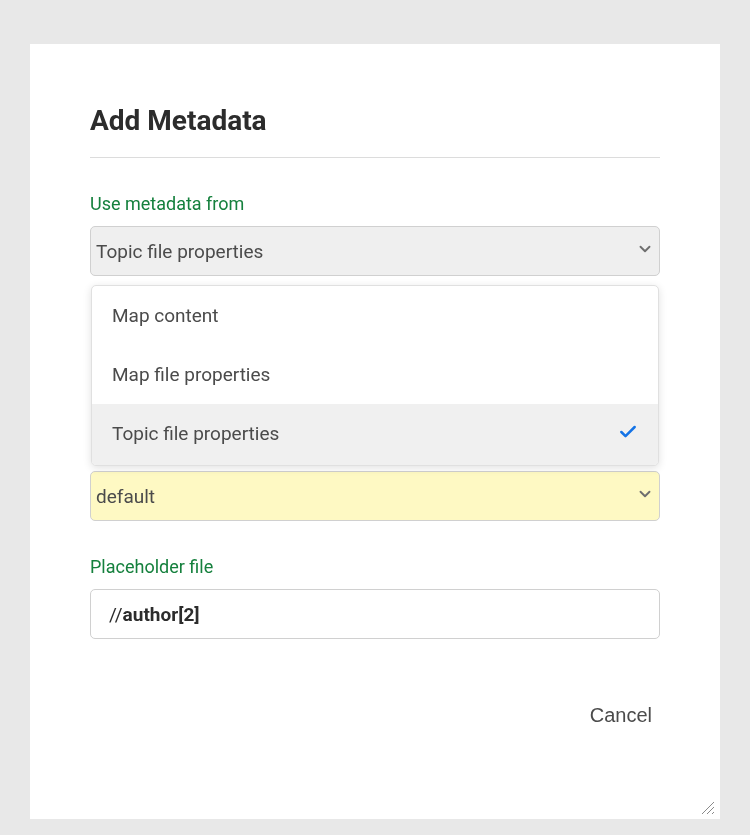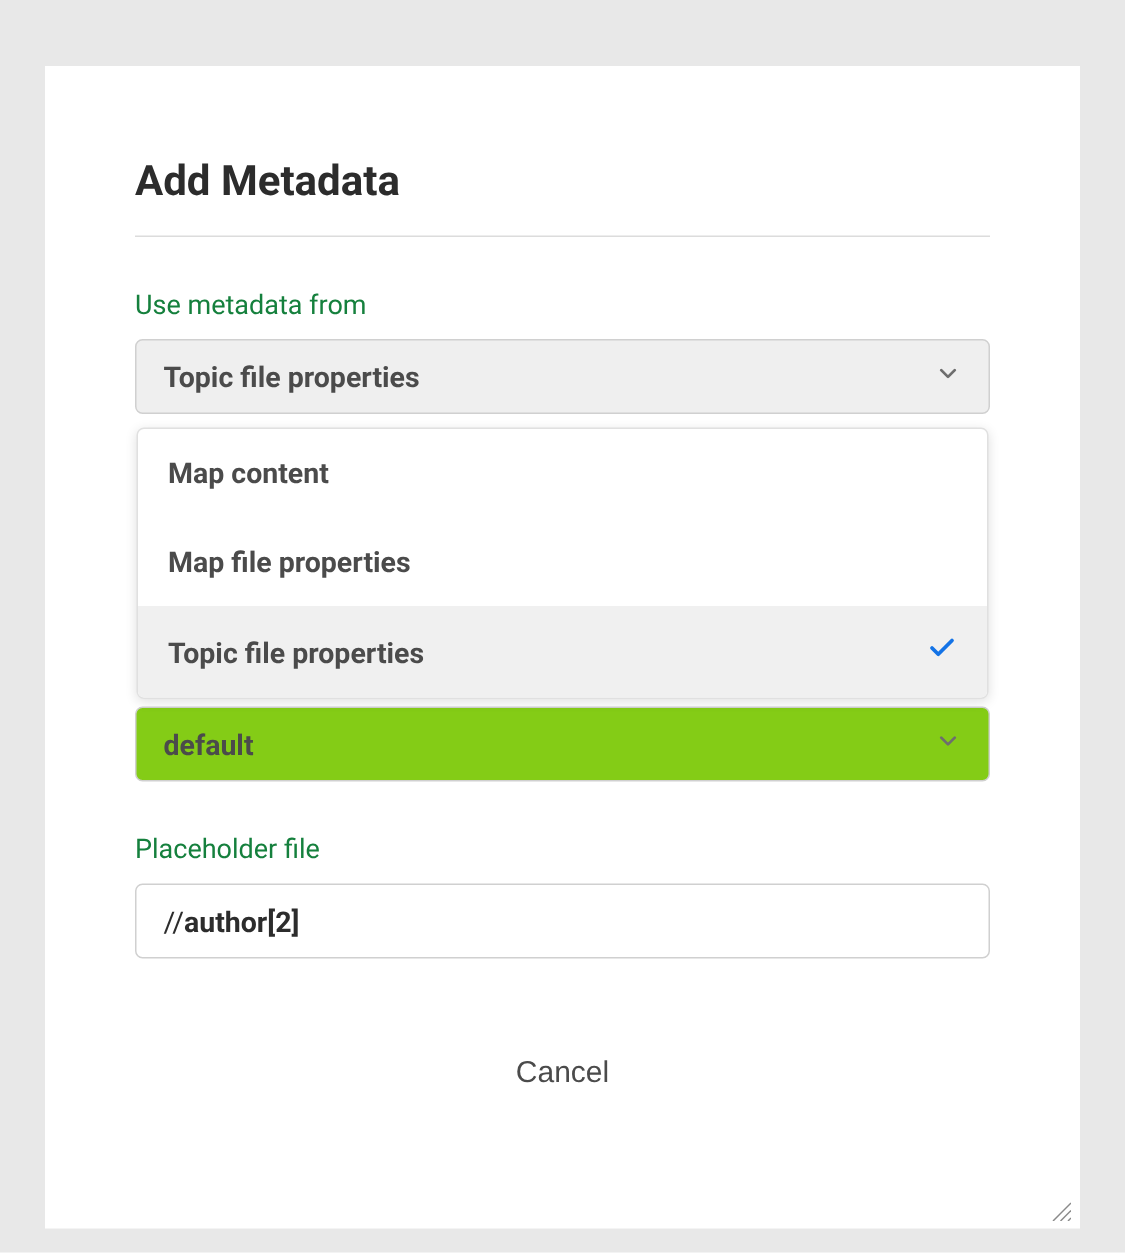--- a/index.html
+++ b/index.html
@@ -39,32 +39,31 @@
       color: #15803d;
       margin-bottom: 12px;
       display: block;
     }
     .select-box {
       width: 100%;
       height: 50px;
       background: #efefef;
       border: 1px solid #d0d0d0;
       border-radius: 5px;
-      padding: 0 18px;
+      padding: 0 5px;
       display: flex;
       align-items: center;
       justify-content: space-between;
       cursor: pointer;
       font-size: 19px;
       color: #4b4b4b;
       position: relative;
-      font-weight: bold;
     }
     .select-box-white {
-      background: #84cc16;
+      background: #fef9c3;
       gap: 31px;
     }
     .chevron {
       width: 18px;
       height: 18px;
       flex-shrink: 0;
     }
     .dropdown-panel {
       position: absolute;
       top: 100%;
@@ -77,21 +76,21 @@
       box-shadow: 0 2px 8px rgba(0,0,0,0.12);
       z-index: 10;
       overflow: hidden;
     }
     .dropdown-item {
       padding: 18px 20px;
       font-size: 19px;
       color: #4b4b4b;
       cursor: pointer;
       display: flex;
-      align-items: flex-end;
+      align-items: flex-start;
       justify-content: space-between;
     }
     .dropdown-item.selected {
       background: #f0f0f0;
     }
     .checkmark {
       width: 20px;
       height: 20px;
       flex-shrink: 0;
     }
@@ -116,24 +115,23 @@
     }
     .text-input .prefix {
       font-weight: 400;
     }
     .text-input .bold {
       font-weight: 700;
     }
     .button-row {
       display: flex;
       justify-content: flex-end;
-      align-items: center;
+      align-items: flex-start;
       gap: 47px;
       margin-top: 55px;
-      flex-direction: column;
     }
     .btn-cancel {
       background: none;
       border: none;
       font-size: 20px;
       color: #4b4b4b;
       cursor: pointer;
       padding: 10px 8px;
     }
     .btn-ok {

